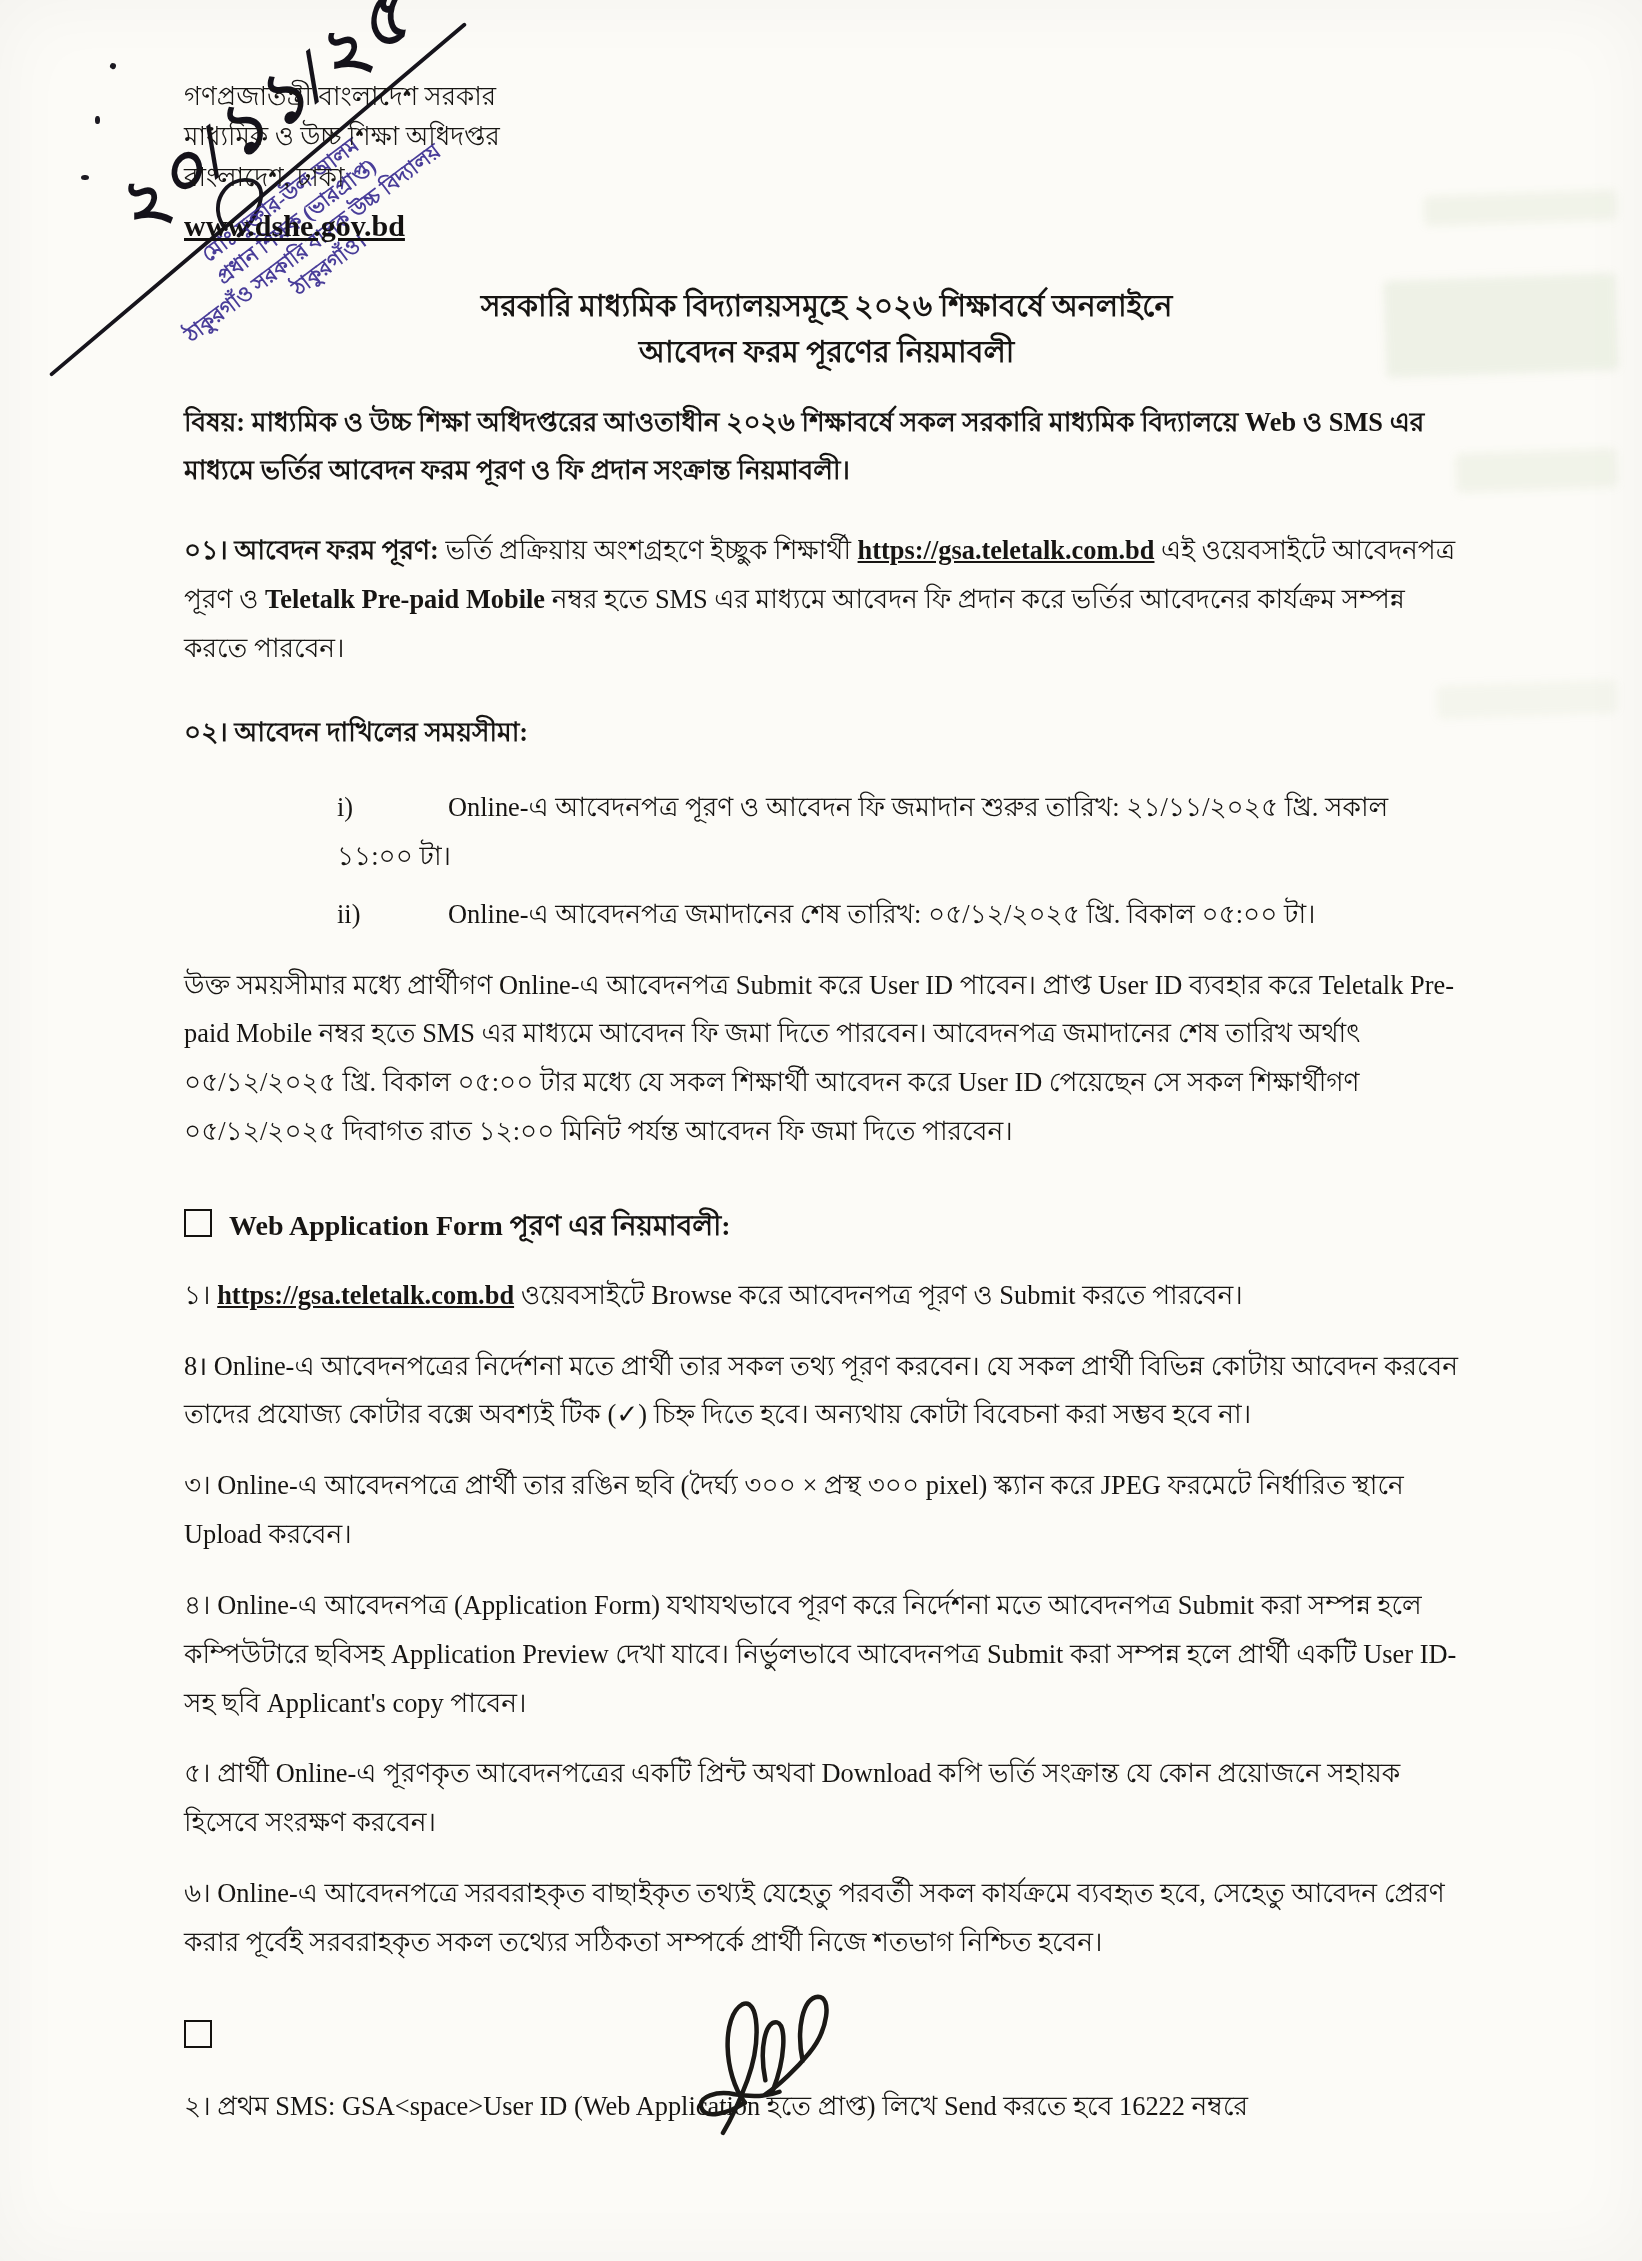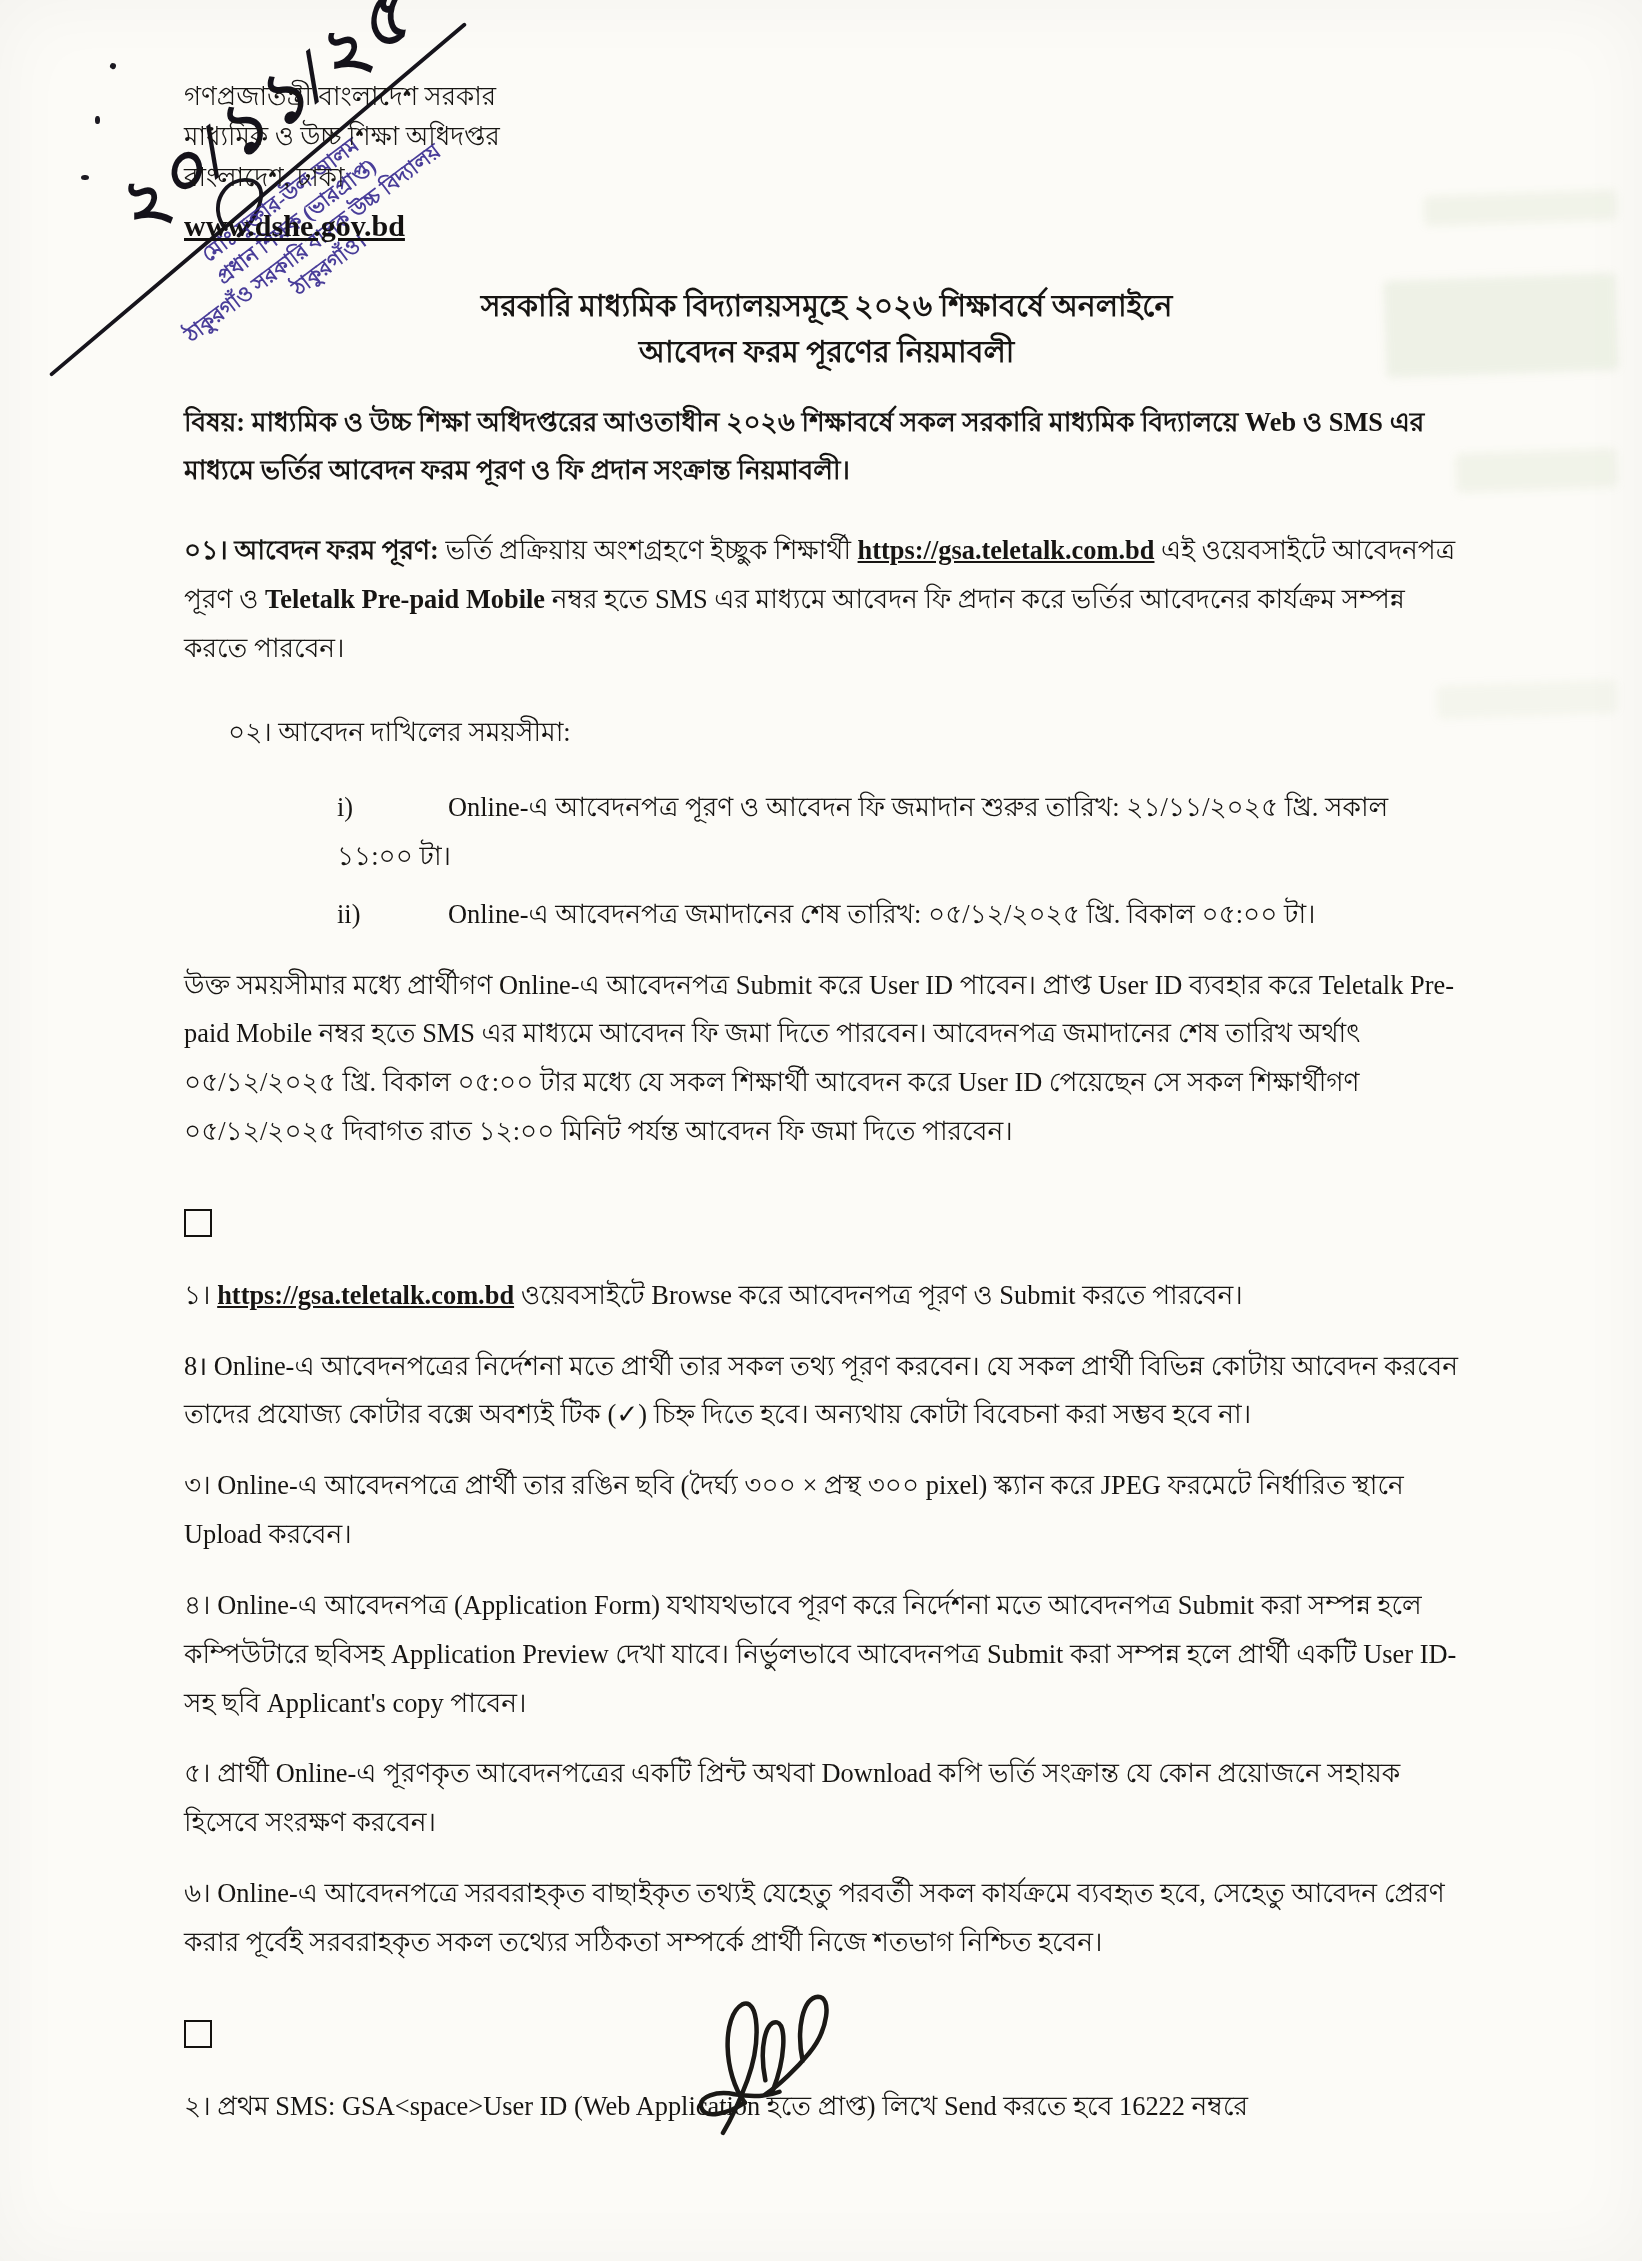--- a/index.html
+++ b/index.html
@@ -47,21 +47,21 @@
     display:inline-block; margin-top:5.2px; font-size:30px; font-weight:bold;
     text-decoration:underline; color:#131110;
   }
   .doc-title { text-align:center; margin-top:33px; font-size:30px; font-weight:bold; line-height:1.55; }
   
   .doc-text { font-size:26.4px; line-height:1.85; text-align:left; }
   p.block { margin:22px 0 0 0; }
   .subject { font-weight:bold; margin-top:37px; }
   .b  { font-weight:bold; }
   .bu { font-weight:bold; text-decoration:underline; }
-  .sec-heading { font-weight:normal; margin-top:35px;margin-left:44px; }
+  .sec-heading { font-weight:bold; margin-top:35px; }
   .sublist { margin-top:11.6px; padding-left:153px; }
   .sublist .row { margin-top:9px; }
   .sublist .rn { display:inline-block; width:111px; }
   h2.rule-heading {
     font-size:28px; font-weight:bold; margin:48px 0 0 0; line-height:1.6;
   }
   .checkbox {
     display:inline-block; width:24px; height:24px;
     border:2.6px solid #14120f; margin-right:17px; vertical-align:-1.9px;
     background:transparent;
@@ -119,21 +119,21 @@
       <div class="row">
         <span class="rn">i)</span><span>Online-এ আবেদনপত্র পূরণ ও আবেদন ফি জমাদান শুরুর তারিখ: ২১/১১/২০২৫ খ্রি. সকাল ১১:০০ টা।</span>
       </div>
       <div class="row">
         <span class="rn">ii)</span><span>Online-এ আবেদনপত্র জমাদানের শেষ তারিখ: ০৫/১২/২০২৫ খ্রি. বিকাল ০৫:০০ টা।</span>
       </div>
     </div>
     <p class="doc-text block">উক্ত সময়সীমার মধ্যে প্রার্থীগণ Online-এ আবেদনপত্র Submit করে User ID পাবেন। প্রাপ্ত User ID ব্যবহার করে Teletalk Pre-paid Mobile নম্বর হতে SMS এর মাধ্যমে আবেদন ফি জমা দিতে পারবেন। আবেদনপত্র জমাদানের শেষ তারিখ অর্থাৎ ০৫/১২/২০২৫ খ্রি. বিকাল ০৫:০০ টার মধ্যে যে সকল শিক্ষার্থী আবেদন করে User ID পেয়েছেন সে সকল শিক্ষার্থীগণ ০৫/১২/২০২৫ দিবাগত রাত ১২:০০ মিনিট পর্যন্ত আবেদন ফি জমা দিতে পারবেন।</p>
 
     <h2 class="rule-heading">
-      <span class="checkbox"></span>
+      <span class="checkbox"></span><span>Web Application Form পূরণ এর নিয়মাবলী:</span>
     </h2>
     <p class="doc-text block"><span>১। </span><span class="bu">https://gsa.teletalk.com.bd</span><span> ওয়েবসাইটে Browse করে আবেদনপত্র পূরণ ও Submit করতে পারবেন।</span></p>
     <p class="doc-text block"><span>8। Online-এ আবেদনপত্রের নির্দেশনা মতে প্রার্থী তার সকল তথ্য পূরণ করবেন। যে সকল প্রার্থী বিভিন্ন কোটায় আবেদন করবেন তাদের প্রযোজ্য কোটার বক্সে অবশ্যই টিক (✓) চিহ্ন দিতে হবে। অন্যথায় কোটা বিবেচনা করা সম্ভব হবে না।</span></p>
     <p class="doc-text block"><span>৩। Online-এ আবেদনপত্রে প্রার্থী তার রঙিন ছবি (দৈর্ঘ্য ৩০০ × প্রস্থ ৩০০ pixel) স্ক্যান করে JPEG ফরমেটে নির্ধারিত স্থানে Upload করবেন।</span></p>
     <p class="doc-text block"><span>৪। Online-এ আবেদনপত্র (Application Form) যথাযথভাবে পূরণ করে নির্দেশনা মতে আবেদনপত্র Submit করা সম্পন্ন হলে কম্পিউটারে ছবিসহ Application Preview দেখা যাবে। নির্ভুলভাবে আবেদনপত্র Submit করা সম্পন্ন হলে প্রার্থী একটি User ID- সহ ছবি Applicant's copy পাবেন।</span></p>
     <p class="doc-text block"><span>৫। প্রার্থী Online-এ পূরণকৃত আবেদনপত্রের একটি প্রিন্ট অথবা Download কপি ভর্তি সংক্রান্ত যে কোন প্রয়োজনে সহায়ক হিসেবে সংরক্ষণ করবেন।</span></p>
     <p class="doc-text block"><span>৬। Online-এ আবেদনপত্রে সরবরাহকৃত বাছাইকৃত তথ্যই যেহেতু পরবর্তী সকল কার্যক্রমে ব্যবহৃত হবে, সেহেতু আবেদন প্রেরণ করার পূর্বেই সরবরাহকৃত সকল তথ্যের সঠিকতা সম্পর্কে প্রার্থী নিজে শতভাগ নিশ্চিত হবেন।</span></p>
 
     <h2 class="rule-heading">
       <span class="checkbox"></span>

